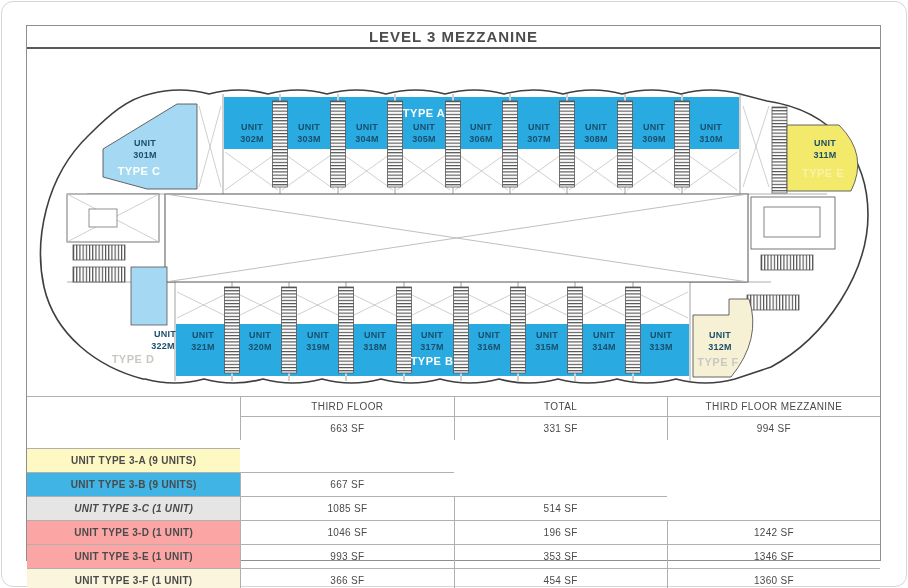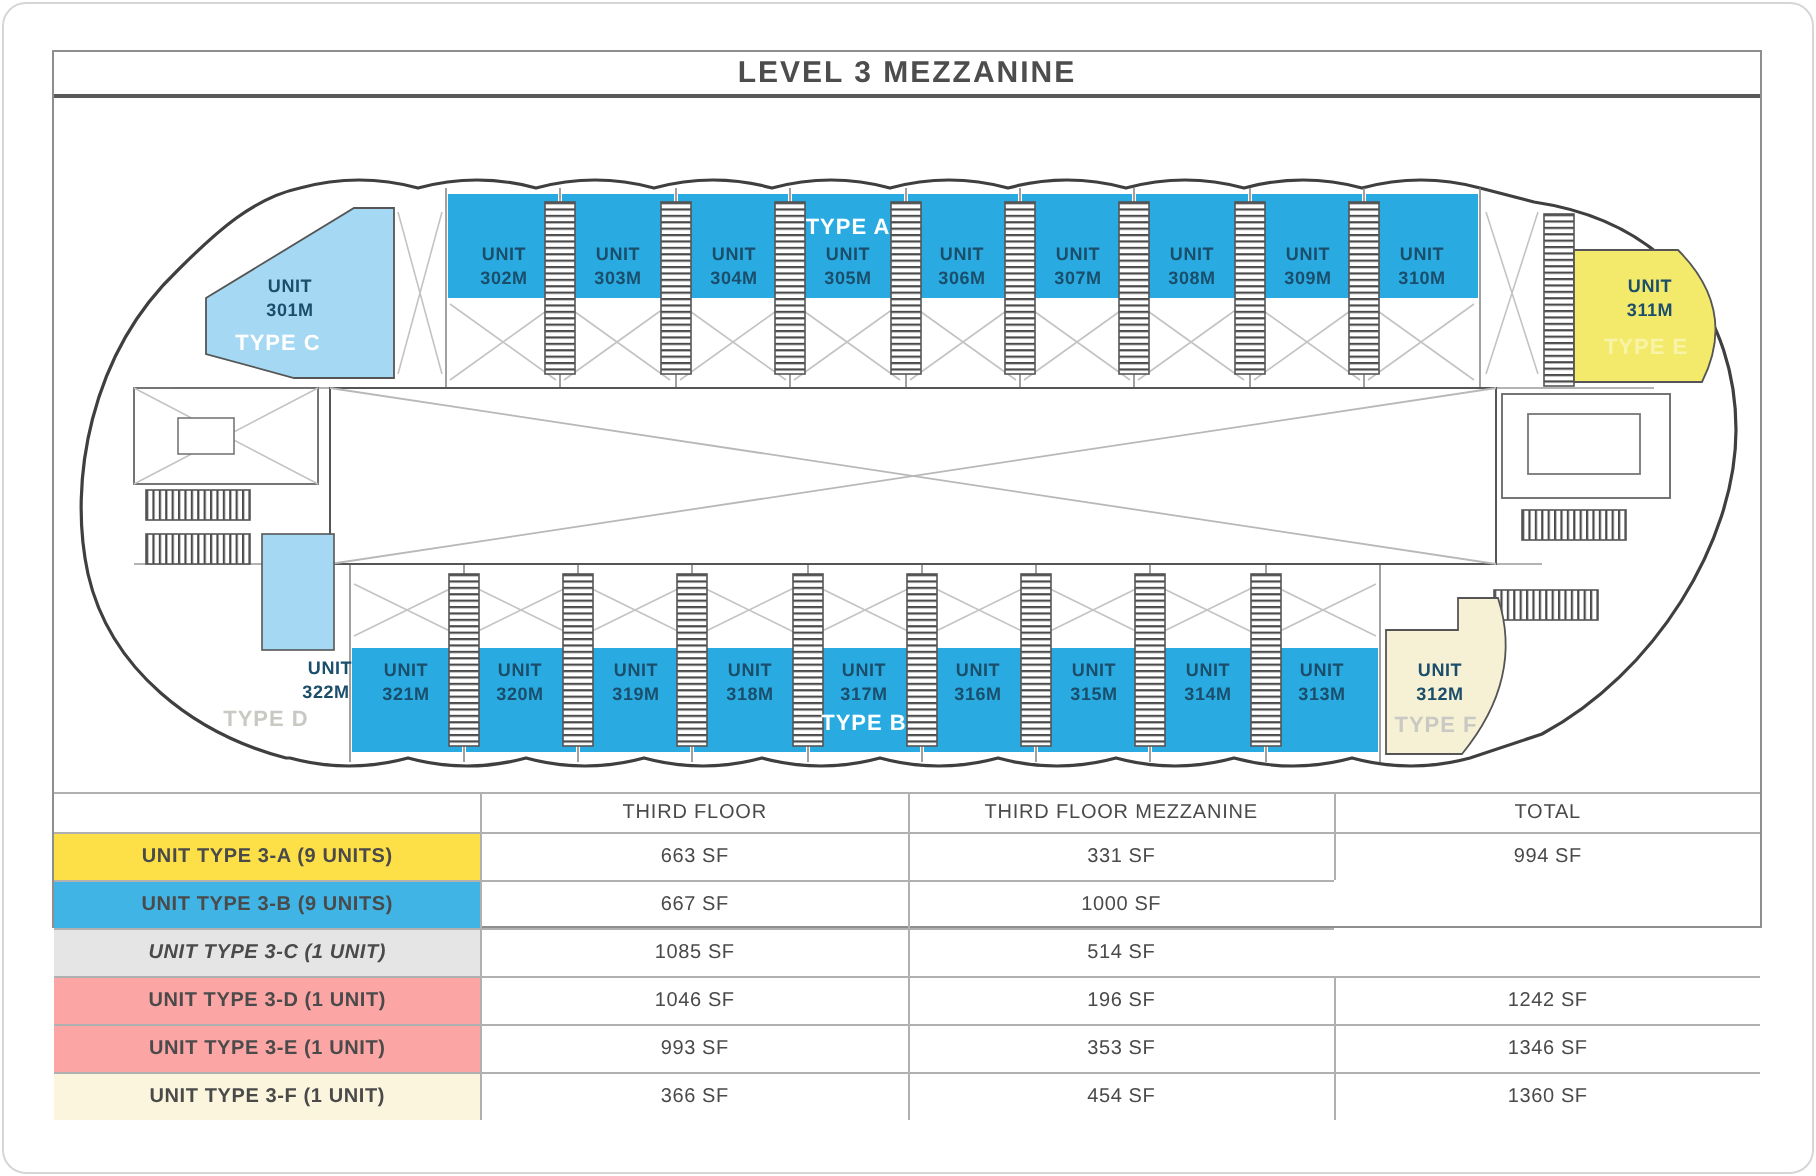--- a/index.html
+++ b/index.html
@@ -1,18 +1,18 @@
 <!DOCTYPE html>
 <html><head>
 <meta charset="utf-8">
 <style>
   html,body{margin:0;padding:0;background:#fff;}
   body{width:908px;height:588px;position:relative;font-family:"Liberation Sans",sans-serif;overflow:hidden;}
   .page{position:absolute;inset:1px;border:1px solid #d6d6d6;border-radius:12px;background:#fff;}
-  .frame{position:absolute;left:26px;top:25px;width:855px;height:439px;border:1px solid #8e8e8e;background:#fff;box-sizing:border-box;}
+  .frame{position:absolute;left:26px;top:25px;width:855px;height:536px;border:1px solid #8e8e8e;background:#fff;box-sizing:border-box;}
   .titleband{height:21px;border-bottom:2px solid #5a5a5a;display:flex;align-items:center;justify-content:center;}
   .title{font-size:15px;font-weight:bold;color:#4d4d4d;letter-spacing:1px;}
   .planwrap{position:relative;width:853px;height:347px;}
   .planwrap svg{display:block;}
   svg text{text-anchor:middle;}
   .u{font-family:"Liberation Sans",sans-serif;font-size:9px;font-weight:bold;fill:#1A4E6B;letter-spacing:.3px;}
   .type{font-family:"Liberation Sans",sans-serif;font-size:11px;font-weight:bold;letter-spacing:.5px;}
   .t-white{fill:#ffffff;}
   .t-gray{fill:#c9c9c3;}
   .t-yel{fill:#f8f3a6;}
@@ -232,33 +232,32 @@
         <text class="u" x="693" y="301">312M</text>
         <text class="type t-gray" x="691" y="317">TYPE F</text>
       </g>
     </svg>
   </div>
 
   <div class="table">
     <div class="trow thead">
       <div class="tcell label-cell"></div>
       <div class="tcell">THIRD FLOOR</div>
+      <div class="tcell">TOTAL</div>
       <div class="tcell">THIRD FLOOR MEZZANINE</div>
-      <div class="tcell">TOTAL</div>
-    </div>
-    <div class="trow">
-      <div class="tcell label-cell" style="background: #fde047;">UNIT TYPE 3-A (9 UNITS)</div>
+    </div>
+    <div class="trow">
+      <div class="tcell label-cell" style="background: #fef9c3; margin-top: 32px;">UNIT TYPE 3-A (9 UNITS)</div>
       <div class="tcell">663 SF</div>
       <div class="tcell">331 SF</div>
       <div class="tcell">994 SF</div>
     </div>
     <div class="trow">
       <div class="tcell label-cell" style="background: rgb(63, 180, 229); text-align: center;">UNIT TYPE 3-B (9 UNITS)</div>
       <div class="tcell">667 SF</div>
-      <div class="tcell">1000 SF</div>
     </div>
     <div class="trow">
       <div class="tcell label-cell" style="background: #e5e5e5; font-style: italic;">UNIT TYPE 3-C (1 UNIT)</div>
       <div class="tcell">1085 SF</div>
       <div class="tcell">514 SF</div>
     </div>
     <div class="trow">
       <div class="tcell label-cell" style="background: #fca5a5;">UNIT TYPE 3-D (1 UNIT)</div>
       <div class="tcell">1046 SF</div>
       <div class="tcell">196 SF</div>

